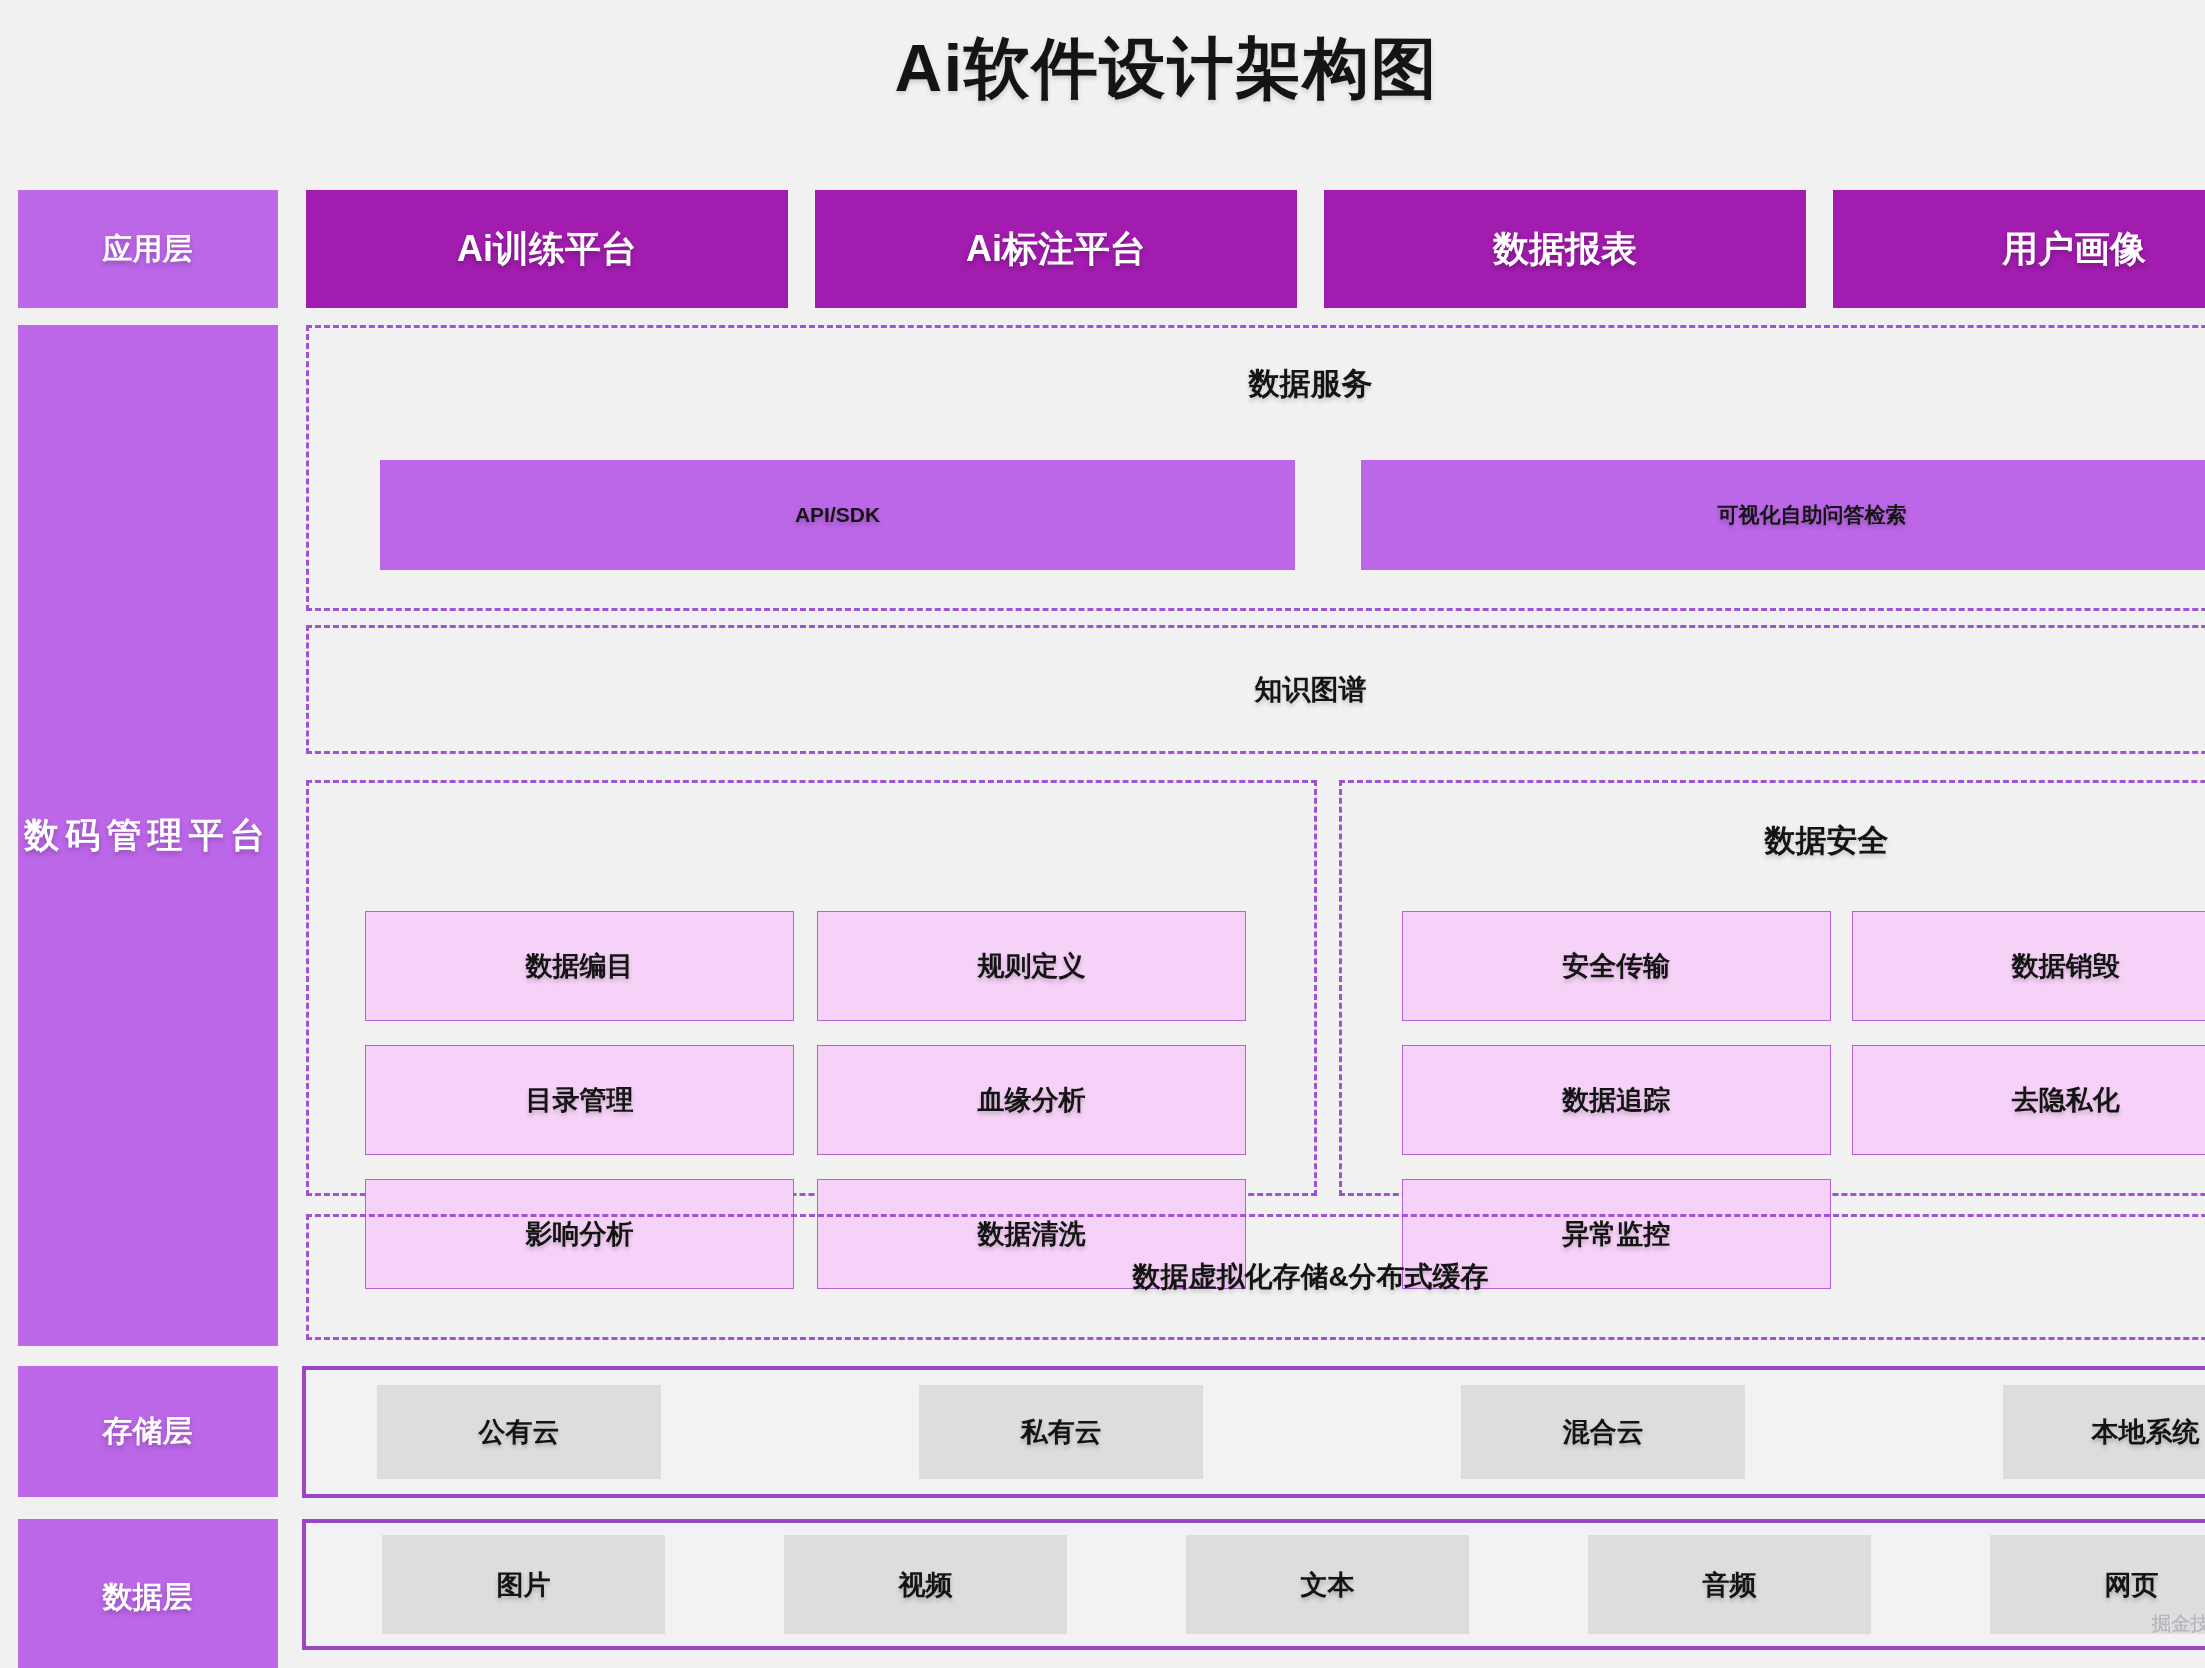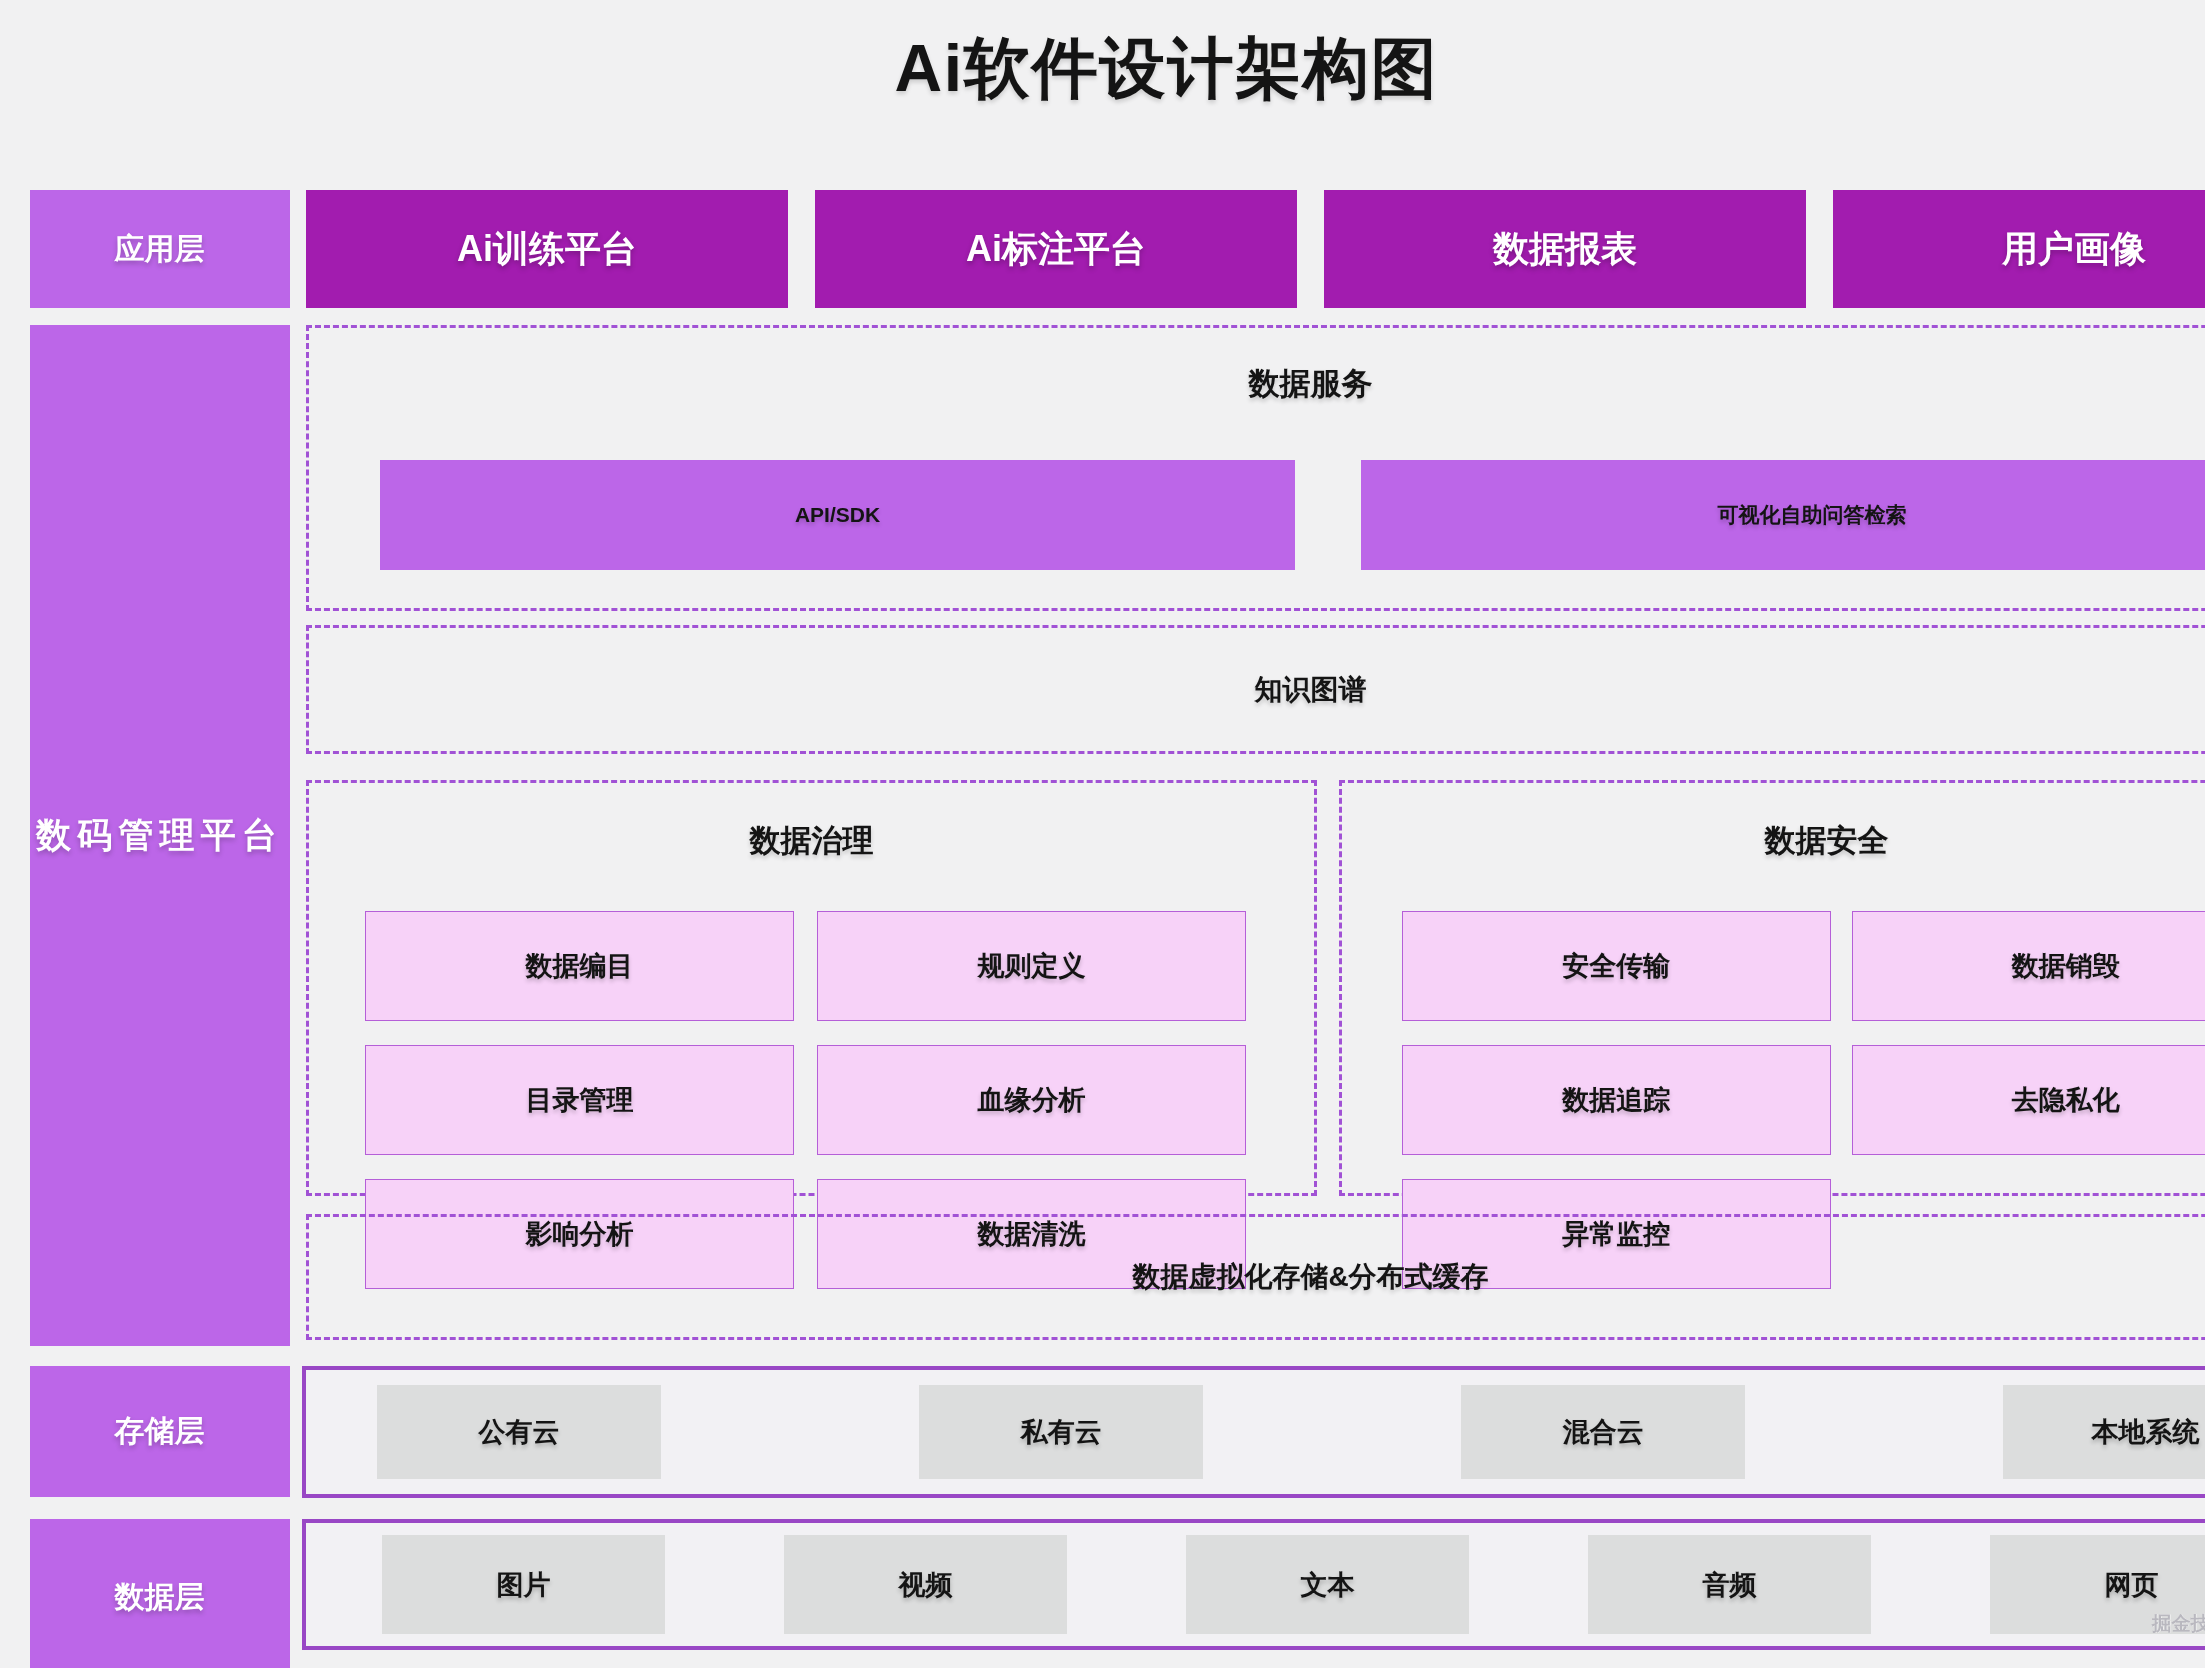--- a/index.html
+++ b/index.html
@@ -20,21 +20,20 @@
     letter-spacing:1.8px;
     text-shadow:0 2.6px 4.4px rgba(0,0,0,0.15);
   }
 
   
   .side-label{
     left:17.6px;width:260px;
     background:#bc66e8;
     color:#ffffff;font-size:30px;font-weight:700;
     text-shadow:0 3.1px 5.3px rgba(0,0,0,0.22);
-    margin-left:12px;
   }
   .label-app{top:190px;height:118px;}
   .label-mgmt{top:325px;height:1021px;font-size:35px;letter-spacing:6.2px;}
   .label-storage{top:1366px;height:131px;}
   .label-data{top:1519px;height:156px;}
 
   
   .app-boxes{
     top:190px;left:306px;width:2009px;height:118px;
     display:flex;gap:27px;
@@ -143,21 +142,20 @@
   <div class="section-heading">数据服务</div>
   <div class="abs service-box api center">API/SDK</div>
   <div class="abs service-box viz center">可视化自助问答检索</div>
 </div>
 
 <div class="abs dashed sec-knowledge center">
   <span>知识图谱</span>
 </div>
 
 <div class="abs dashed sec-gov">
-  <div class="section-heading">数据治理</div>
   <div class="pink-grid grid-gov">
     <div class="pink-box">数据编目</div>
     <div class="pink-box">规则定义</div>
     <div class="pink-box">目录管理</div>
     <div class="pink-box">血缘分析</div>
     <div class="pink-box">影响分析</div>
     <div class="pink-box">数据清洗</div>
   </div>
 </div>
 

